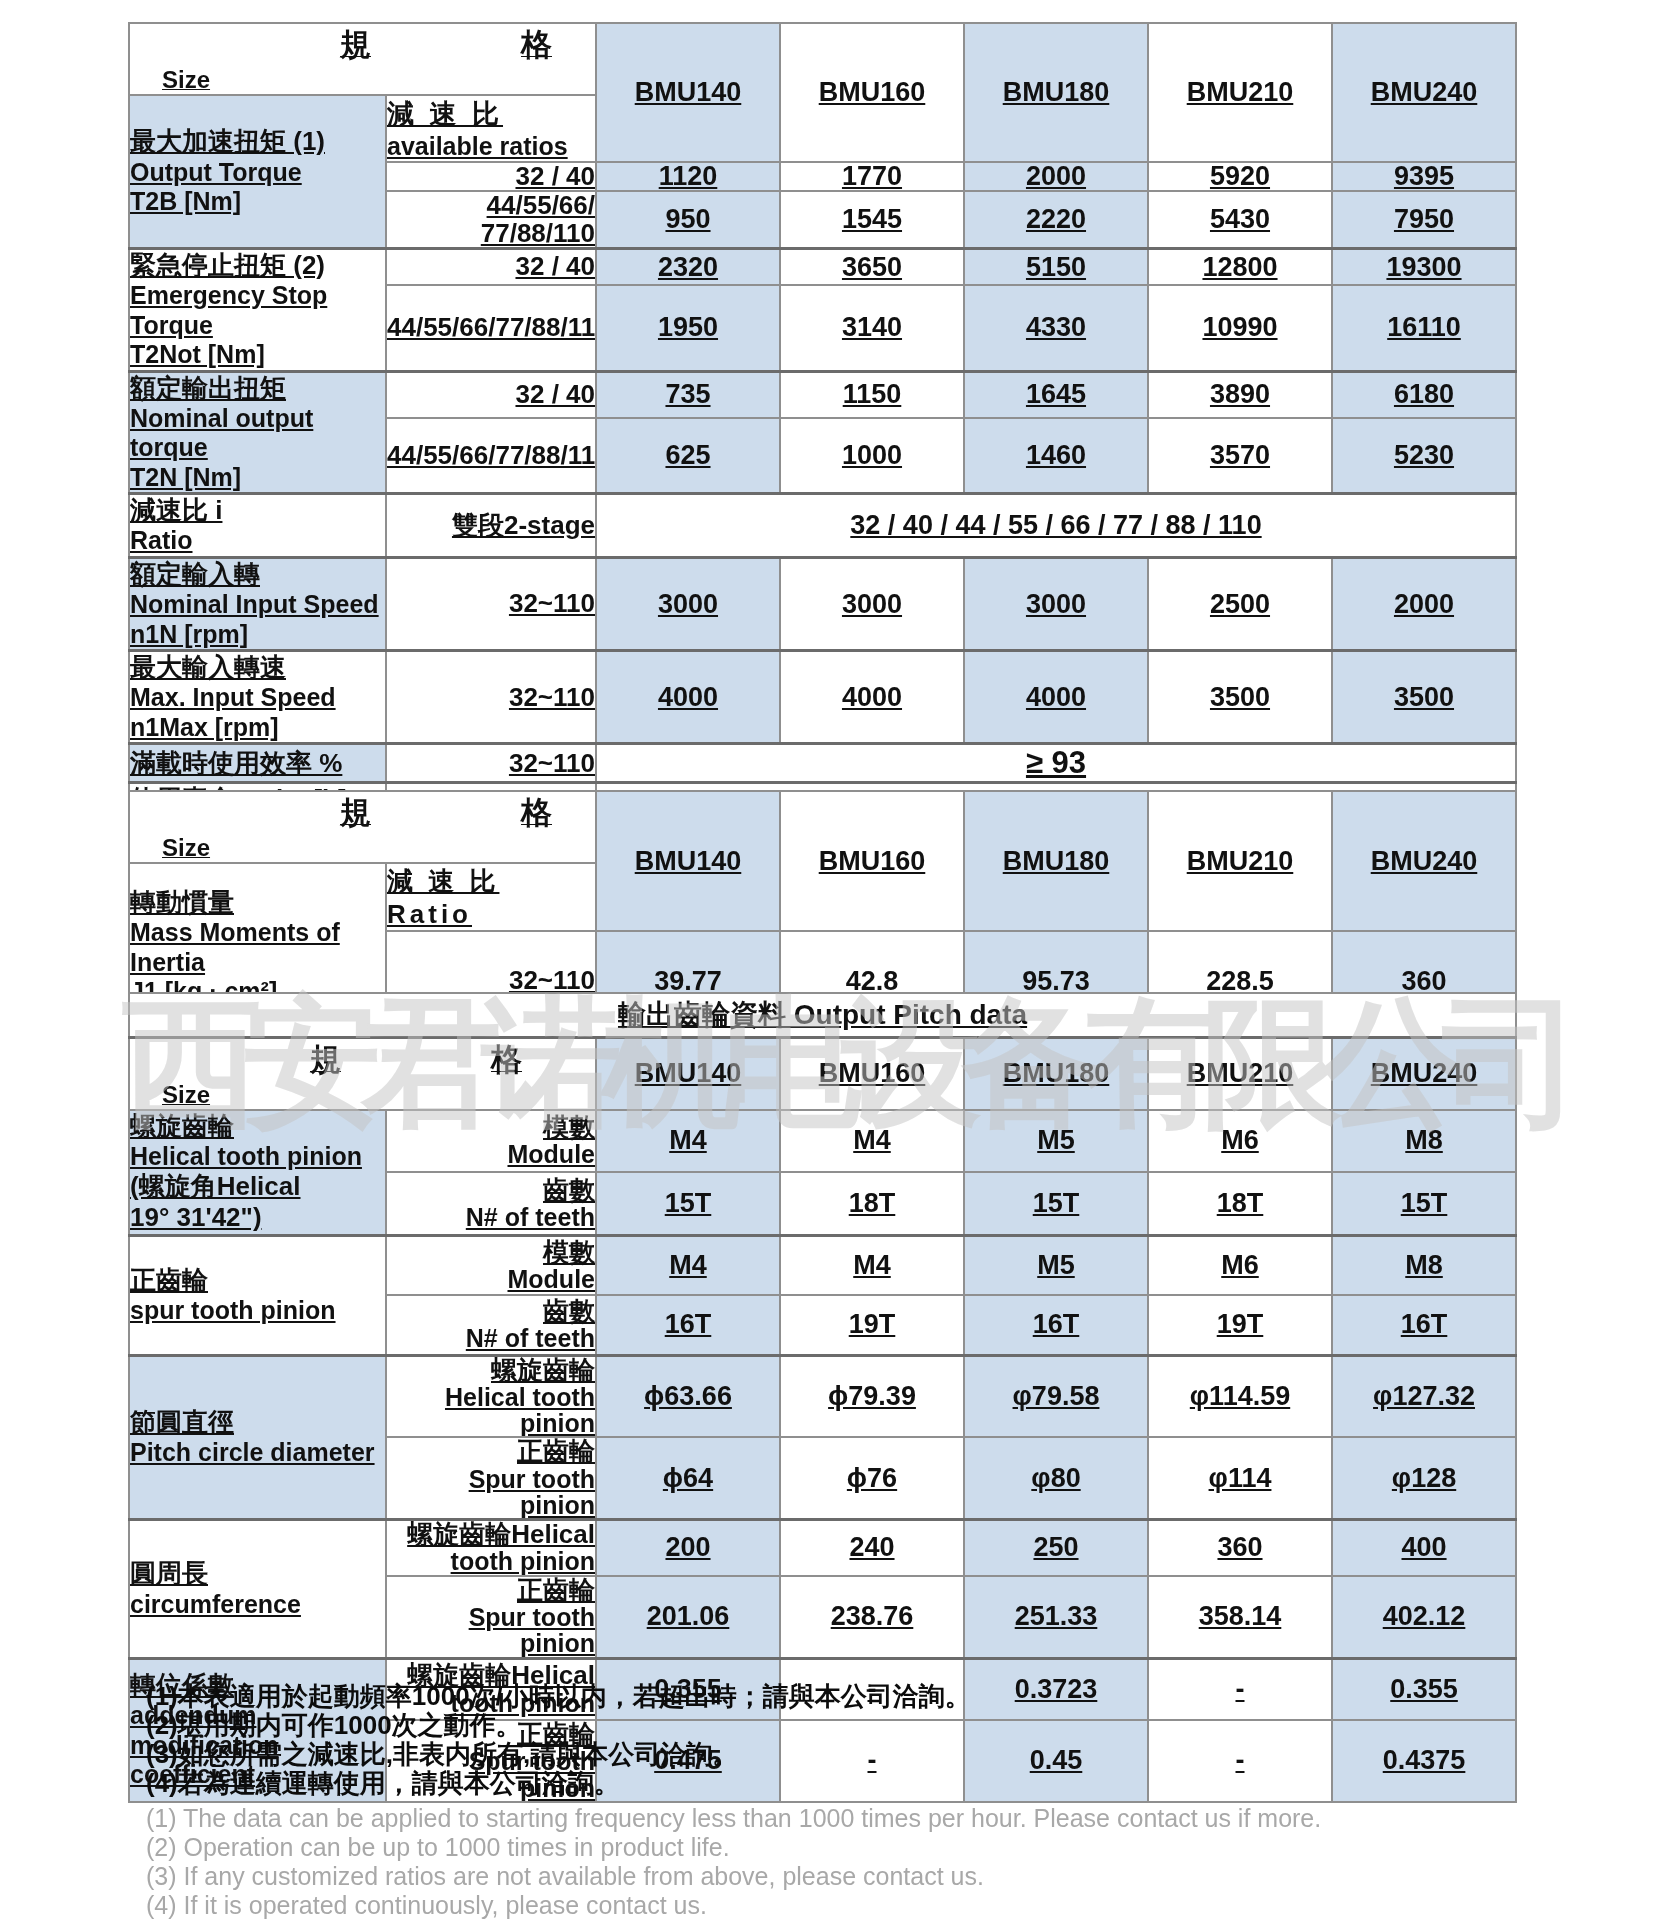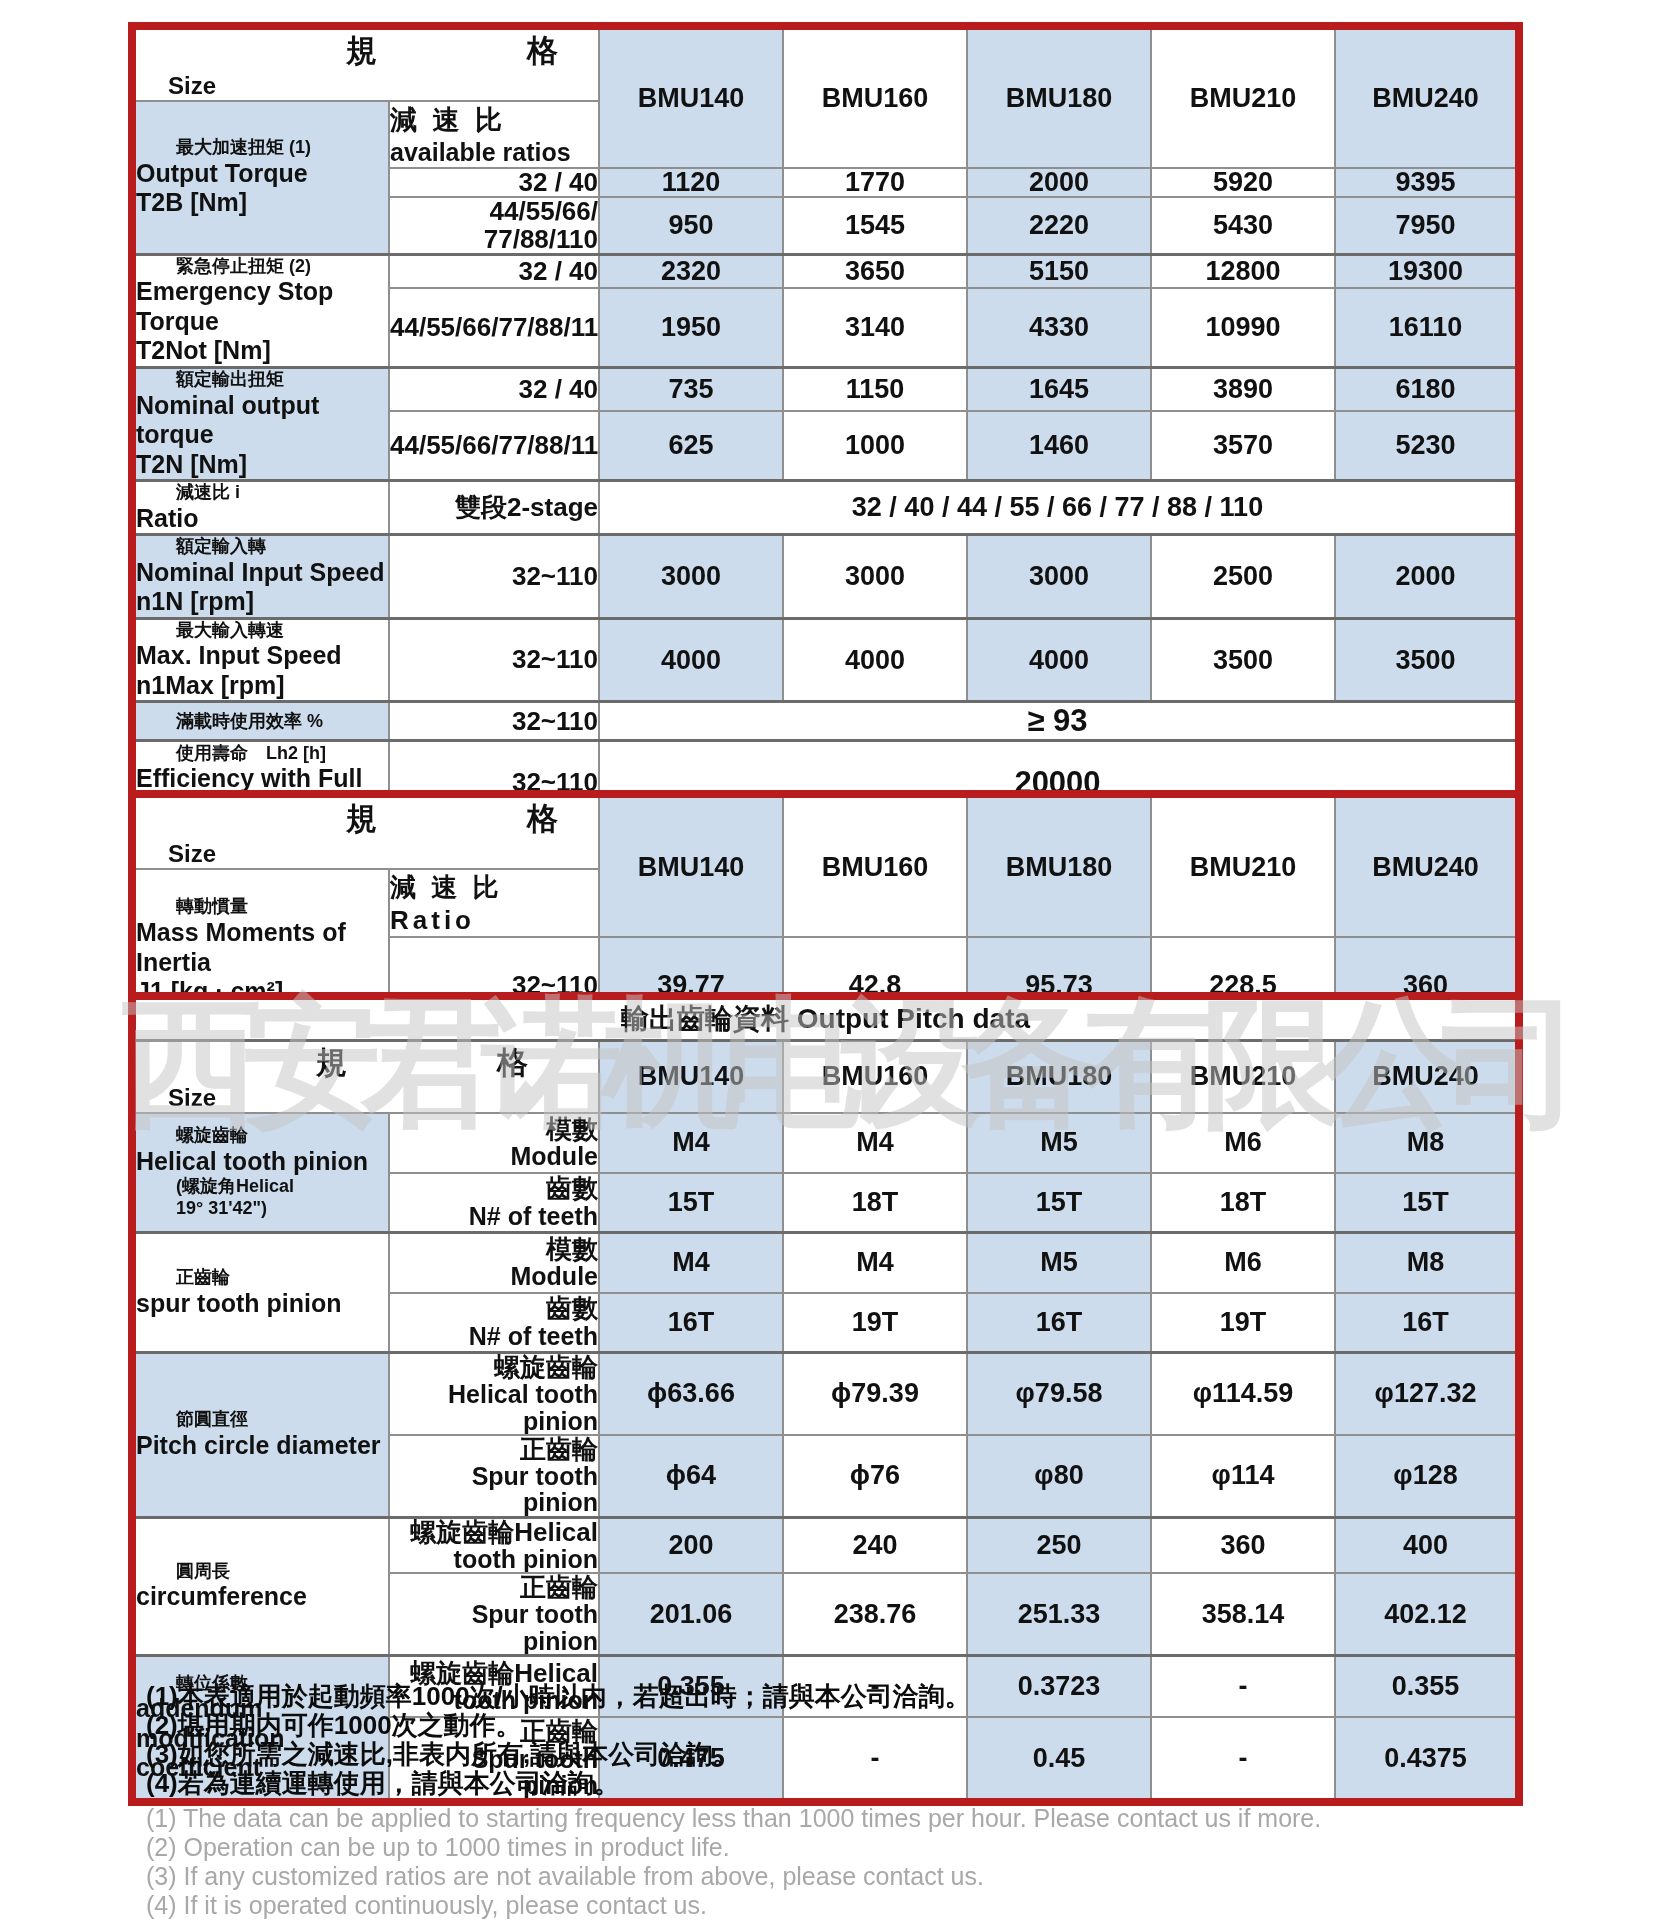--- a/index.html
+++ b/index.html
@@ -1,26 +1,26 @@
 <!DOCTYPE html>
 <html><head>
 <meta charset="utf-8">
 <style>
   html,body{margin:0;padding:0;background:#ffffff;}
   .page{position:relative;width:1679px;height:1920px;background:#fff;overflow:hidden;
         font-family:"Liberation Sans","DejaVu Sans",sans-serif;color:#111;}
   table.spec{position:absolute;left:128px;border-collapse:collapse;table-layout:fixed;
-             width:1389px;border:8px solid #b91c1c;}
+             width:1389px;border:1px solid #b91c1c;text-decoration:underline;}
   table.spec td{border:2px solid #8f8f8f;overflow:hidden;padding:0;vertical-align:middle;}
   .t1{top:22px;} .t2{top:790px;} .t3{top:992px;}
   tr.gsep td{border-top:3px solid #6b6b6b;}
   .blue{background:#cddcec;} .wh{background:#ffffff;}
   
   td.lbl{text-align:left;padding:4px 6px 4px 16px;}
-  td.lbl .cn{font-size:18px;font-weight:bold;line-height:1.2;margin-left:40px;}
+  td.lbl .cn{font-size:26px;font-weight:bold;line-height:1.2;}
   td.lbl .en{font-size:25px;font-weight:bold;line-height:1.18;}
   
   td.s{font-size:26px;font-weight:bold;text-align:right;padding-left:14px;line-height:1.05;}
   td.s .s2{font-size:25px;}
   
   td.v{font-size:27px;font-weight:bold;text-align:center;line-height:1;}
   
   td.mh{font-size:27px;font-weight:bold;text-align:center;}
   
   td.sh{font-weight:bold;text-align:left;}

